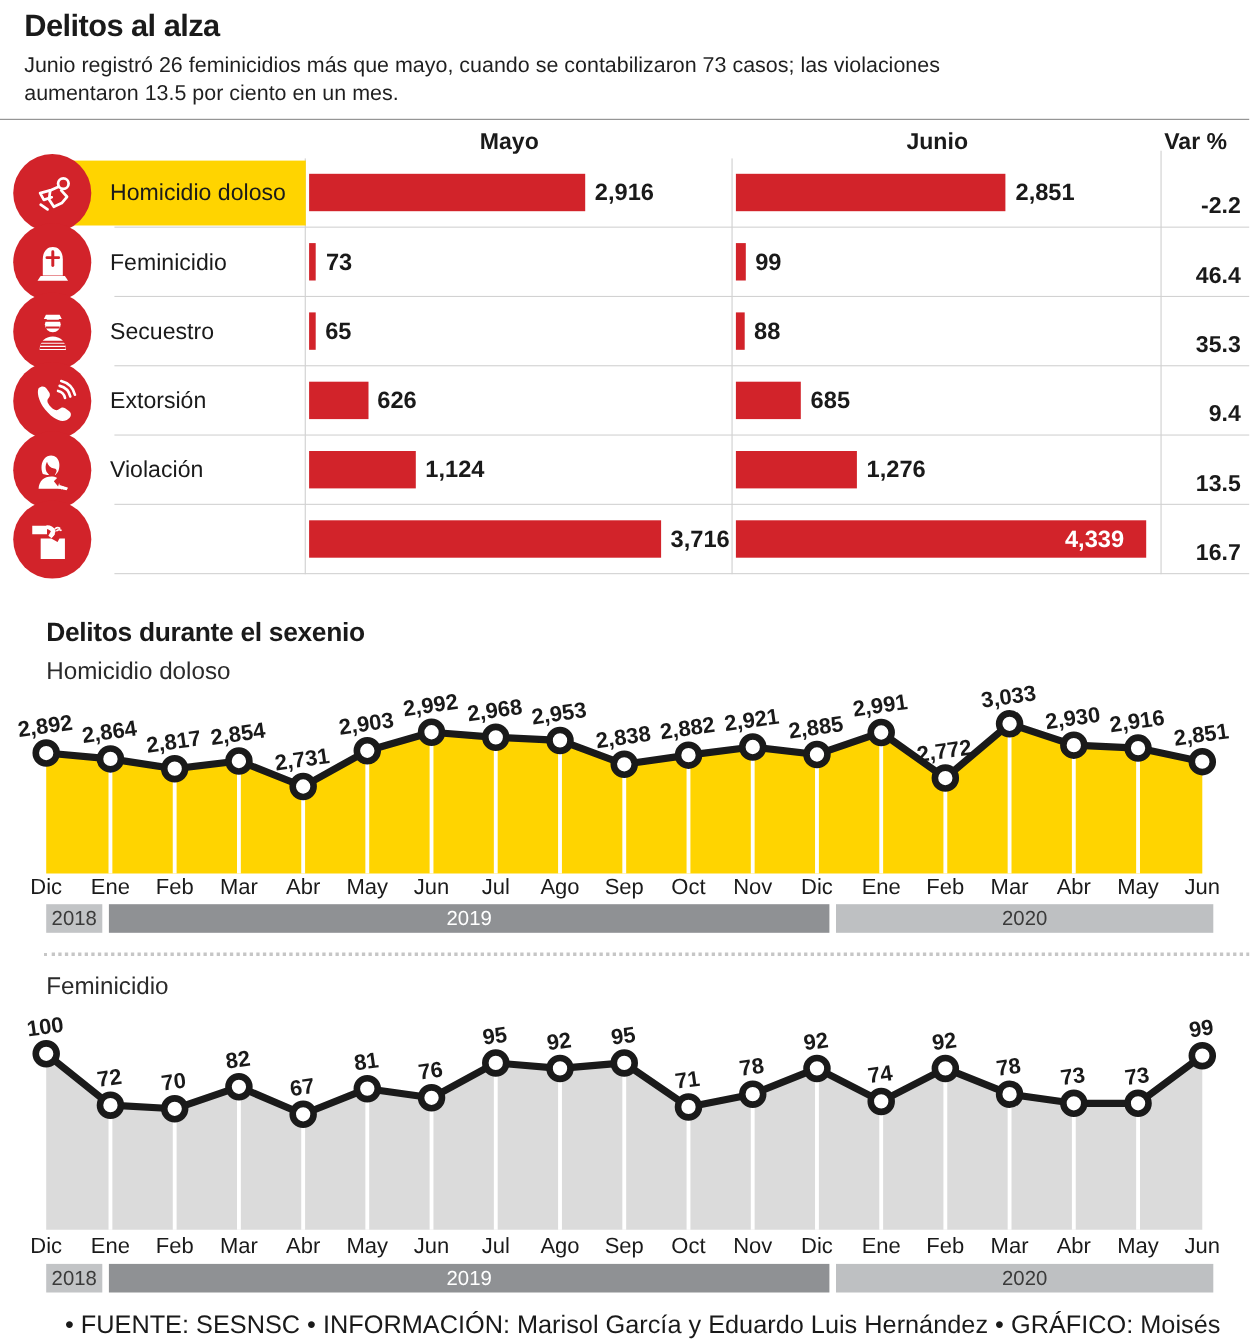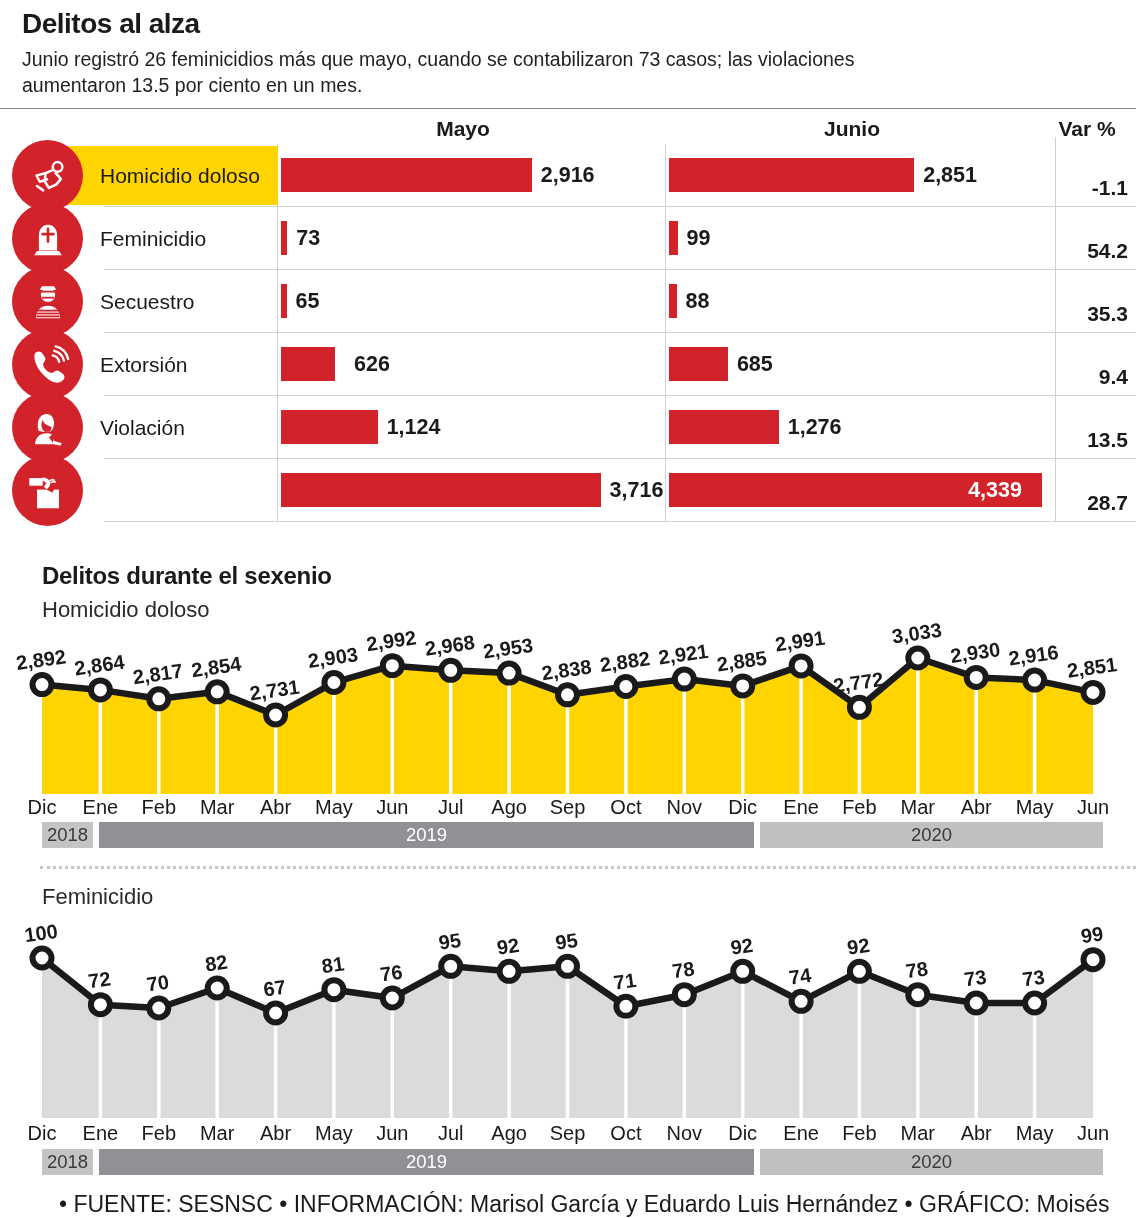--- a/index.html
+++ b/index.html
@@ -72,21 +72,21 @@
         </div>
         <div class="rlabel">Homicidio doloso</div>
         <div class="cell" style="left: 281px; width: 382px;">
           <div class="bar" style="left: 0px; width: 250.8px;"></div>
           <div class="bval" style="left: 259.776px;">2,916</div>
         </div>
         <div class="cell" style="left: 669px; width: 384px;">
           <div class="bar" style="left: 0px; width: 245.2px;"></div>
           <div class="bval" style="left: 254.186px;">2,851</div>
         </div>
-        <div class="vval">-1.1</div>
+        <div class="vval">-2.2</div>
         <div class="rowline"></div>
       </div>
       <div class="row" style="top: 207px;">
         <div class="icon-circle">
           <svg viewBox="0 0 48 48">
             <path fill="#fff" d="M14.5 36V20.5C14.5 13.5 18.4 9 24 9s9.5 4.5 9.5 11.5V36z"></path>
             <path fill="#fff" d="M9.5 41l3-4.5h23l3 4.5z"></path>
             <g stroke="#D2232A" stroke-width="2.8" stroke-linecap="round">
               <path d="M24 13.5v13"></path>
               <path d="M18.5 19h11"></path>
@@ -95,21 +95,21 @@
         </div>
         <div class="rlabel">Feminicidio</div>
         <div class="cell" style="left: 281px; width: 382px;">
           <div class="bar" style="left: 0px; width: 6.3px;"></div>
           <div class="bval" style="left: 15.278px;">73</div>
         </div>
         <div class="cell" style="left: 669px; width: 384px;">
           <div class="bar" style="left: 0px; width: 8.5px;"></div>
           <div class="bval" style="left: 17.514px;">99</div>
         </div>
-        <div class="vval">54.2</div>
+        <div class="vval">46.4</div>
         <div class="rowline"></div>
       </div>
       <div class="row" style="top: 270px;">
         <div class="icon-circle">
           <svg viewBox="0 0 48 48">
             <g fill="#fff">
               <circle cx="24" cy="16.5" r="7.5"></circle>
               <path d="M11.5 41c0-8.5 5.5-13 12.5-13s12.5 4.5 12.5 13z"></path>
               <path d="M15.5 11.5h17l-2-4h-13z"></path>
             </g>
@@ -141,21 +141,21 @@
             <g fill="none" stroke="#fff" stroke-width="2.5" stroke-linecap="round">
               <path d="M29 14a8.5 8.5 0 0 1 6.6 6.6"></path>
               <path d="M30.5 9.2A13.5 13.5 0 0 1 40.6 19.3"></path>
               <path d="M32 4.6a18 18 0 0 1 13 13"></path>
             </g>
           </svg>
         </div>
         <div class="rlabel">Extorsión</div>
         <div class="cell" style="left: 281px; width: 382px;">
           <div class="bar" style="left: 0px; width: 53.8px;"></div>
-          <div class="bval" style="left: 73px;">626</div>
+          <div class="bval" style="left: 62px;">626</div>
         </div>
         <div class="cell" style="left: 669px; width: 384px;">
           <div class="bar" style="left: 0px; width: 58.9px;"></div>
           <div class="bval" style="left: 67.91px;">685</div>
         </div>
         <div class="vval">9.4</div>
         <div class="rowline"></div>
       </div>
       <div class="row" style="top: 396px;">
         <div class="icon-circle">
@@ -204,21 +204,21 @@
           </svg>
         </div>
         <div class="cell" style="left: 281px; width: 382px;">
           <div class="bar" style="left: 0px; width: 319.6px;"></div>
           <div class="bval" style="left: 328.576px;">3,716</div>
         </div>
         <div class="cell" style="left: 669px; width: 384px;">
           <div class="bar" style="left: 0px; width: 373.2px;"></div>
           <div class="bval inside" style="left: 299.154px;">4,339</div>
         </div>
-        <div class="vval">28.7</div>
+        <div class="vval">16.7</div>
         <div class="rowline"></div>
       </div>
     </div>
 
   <div class="abs sec-title" style="top:562px;left:42px;">Delitos durante el sexenio</div>
   <div class="abs sec-sub" style="top:597px;left:42px;">Homicidio doloso</div>
   <div class="abs" id="chart1" style="top:622px;left:0;"><svg width="1136" height="173" viewBox="0 0 1136 173">
         <polygon points="42.0,62.6 100.4,67.9 158.8,76.8 217.2,69.8 275.6,93.0 333.9,60.5 392.3,43.7 450.7,48.3 509.1,51.1 567.5,72.8 625.9,64.5 684.3,57.1 742.7,63.9 801.1,43.9 859.4,85.3 917.8,36.0 976.2,55.4 1034.6,58.1 1093.0,70.4 1093.0,172 42,172" fill="#FFD400"></polygon>
         <line x1="100.4" y1="69.9" x2="100.4" y2="172" stroke="#fff" stroke-width="3.5"></line>
         <line x1="158.8" y1="78.8" x2="158.8" y2="172" stroke="#fff" stroke-width="3.5"></line>

